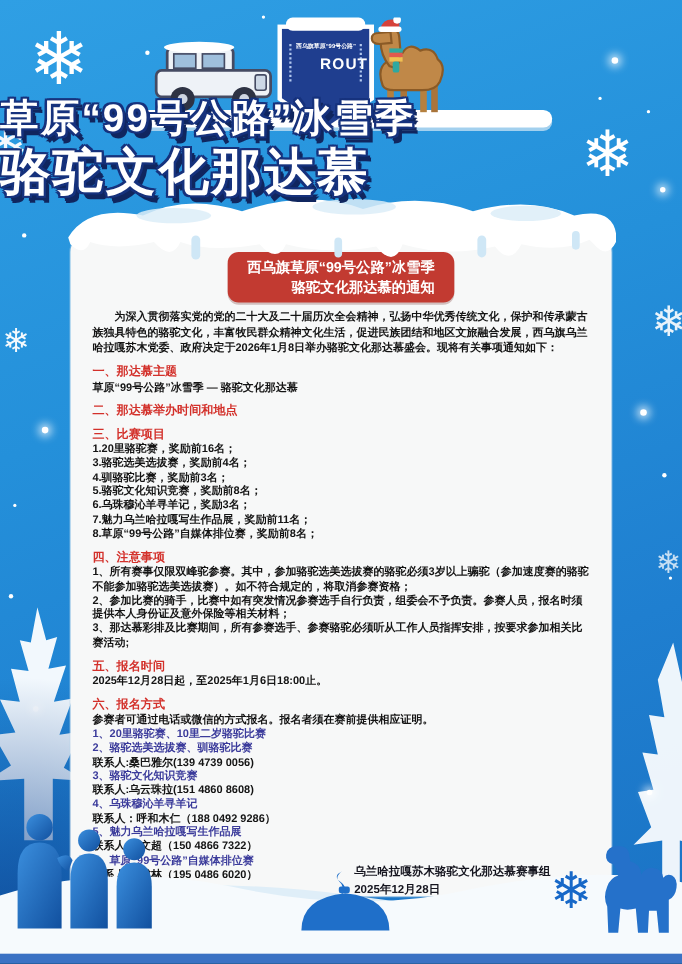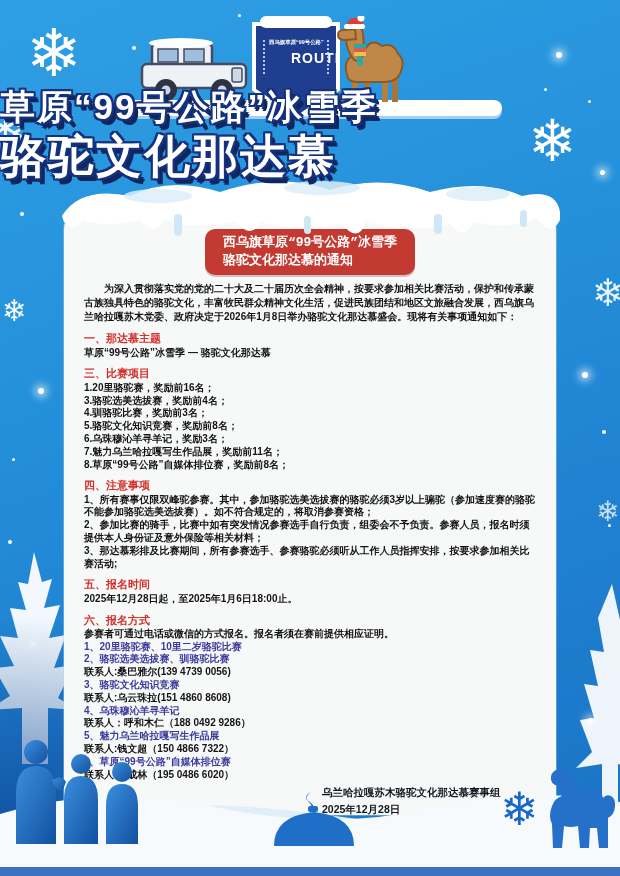--- a/index.html
+++ b/index.html
@@ -32,23 +32,23 @@
     text-shadow:2px 0 0 #16327d,-2px 0 0 #16327d,0 2px 0 #16327d,0 -2px 0 #16327d,
       2px 2px 0 #16327d,-2px 2px 0 #16327d,2px -2px 0 #16327d,-2px -2px 0 #16327d,
       4px 4px 0 #10265f,5px 6px 0 #10265f;}
   .title1{top:84px;font-size:35px;}
   .title2{top:126px;font-size:46px;}
   
   .card{position:absolute;left:64px;top:215px;width:492px;height:600px;background:#f7f8f8;
     border-radius:14px;z-index:2;box-shadow:0 0 0 1px rgba(180,210,232,.4);}
   .card-snow{position:absolute;left:54px;top:170px;width:512px;height:78px;z-index:3;pointer-events:none;}
   .card-body{position:absolute;left:20px;right:20px;top:14px;z-index:4;}
-  .pill{width:fit-content;margin:0 auto 7px;background:#c23a31;color:#fff;text-align:left;
+  .pill{width:fit-content;margin:0 auto 7px;background:#c23a31;color:#fff;text-align:right;
     border-radius:10px;padding:5px 18px;font-size:13px;font-weight:800;line-height:1.4;
-    box-shadow:0 2px 0 rgba(100,20,15,.25);font-family:Liberation Mono, monospace;}
+    box-shadow:0 2px 0 rgba(100,20,15,.25);}
   .intro{font-size:10px;font-weight:700;color:#141414;line-height:1.4;text-indent:2em;margin:2px 0 0;}
   .section{margin-top:7px;}
   .sec-heading{font-size:11px;font-weight:800;color:#d3302a;line-height:1.3;margin-bottom:1px;}
   .sec-line{font-size:10px;font-weight:700;line-height:1.28;color:#141414;}
   .sec-line.blue{color:#3b3b9b;}
   .signature{position:absolute;left:322px;top:784px;width:270px;text-align:left;z-index:7;
     font-size:10.5px;font-weight:700;color:#15151f;line-height:1.6;}
   
   .ground{position:absolute;left:0;bottom:8px;width:620px;height:112px;z-index:5;}
   .sil{position:absolute;z-index:6;}
@@ -140,27 +140,28 @@
 
   <div class="title-line title1">草原“99号公路”冰雪季</div>
   <div class="title-line title2">骆驼文化那达慕</div>
 
   <div class="card">
     <div class="card-body">
       <div class="pill">
         <div>西乌旗草原“99号公路”冰雪季</div>
         <div>骆驼文化那达慕的通知</div>
       </div>
-      <div class="intro">为深入贯彻落实党的党的二十大及二十届历次全会精神，按要求参加相关比赛活动，保护和传承蒙古族独具特色的骆驼文化，丰富牧民群众精神文化生活，促进民族团结和地区文旅融合发展，西乌旗乌兰哈拉嘎苏木党委、政府决定于2026年1月8日举办骆驼文化那达慕盛会。现将有关事项通知如下：</div>
+      <div class="intro">为深入贯彻落实党的党的二十大及二十届历次全会精神，弘扬中华优秀传统文化，保护和传承蒙古族独具特色的骆驼文化，丰富牧民群众精神文化生活，促进民族团结和地区文旅融合发展，西乌旗乌兰哈拉嘎苏木党委、政府决定于2026年1月8日举办骆驼文化那达慕盛会。现将有关事项通知如下：</div>
       <div>
           <div class="section">
             <div class="sec-heading">一、那达慕主题</div>
             <div class="sec-line body">草原“99号公路”冰雪季 — 骆驼文化那达慕</div>
           </div>
           <div class="section">
+            <div class="sec-heading">二、那达慕举办时间和地点</div>
           </div>
           <div class="section">
             <div class="sec-heading">三、比赛项目</div>
             <div class="sec-line body">1.20里骆驼赛，奖励前16名；</div>
             <div class="sec-line body">3.骆驼选美选拔赛，奖励前4名；</div>
             <div class="sec-line body">4.驯骆驼比赛，奖励前3名；</div>
             <div class="sec-line body">5.骆驼文化知识竞赛，奖励前8名；</div>
             <div class="sec-line body">6.乌珠穆沁羊寻羊记，奖励3名；</div>
             <div class="sec-line body">7.魅力乌兰哈拉嘎写生作品展，奖励前11名；</div>
             <div class="sec-line body">8.草原“99号公路”自媒体排位赛，奖励前8名；</div>

